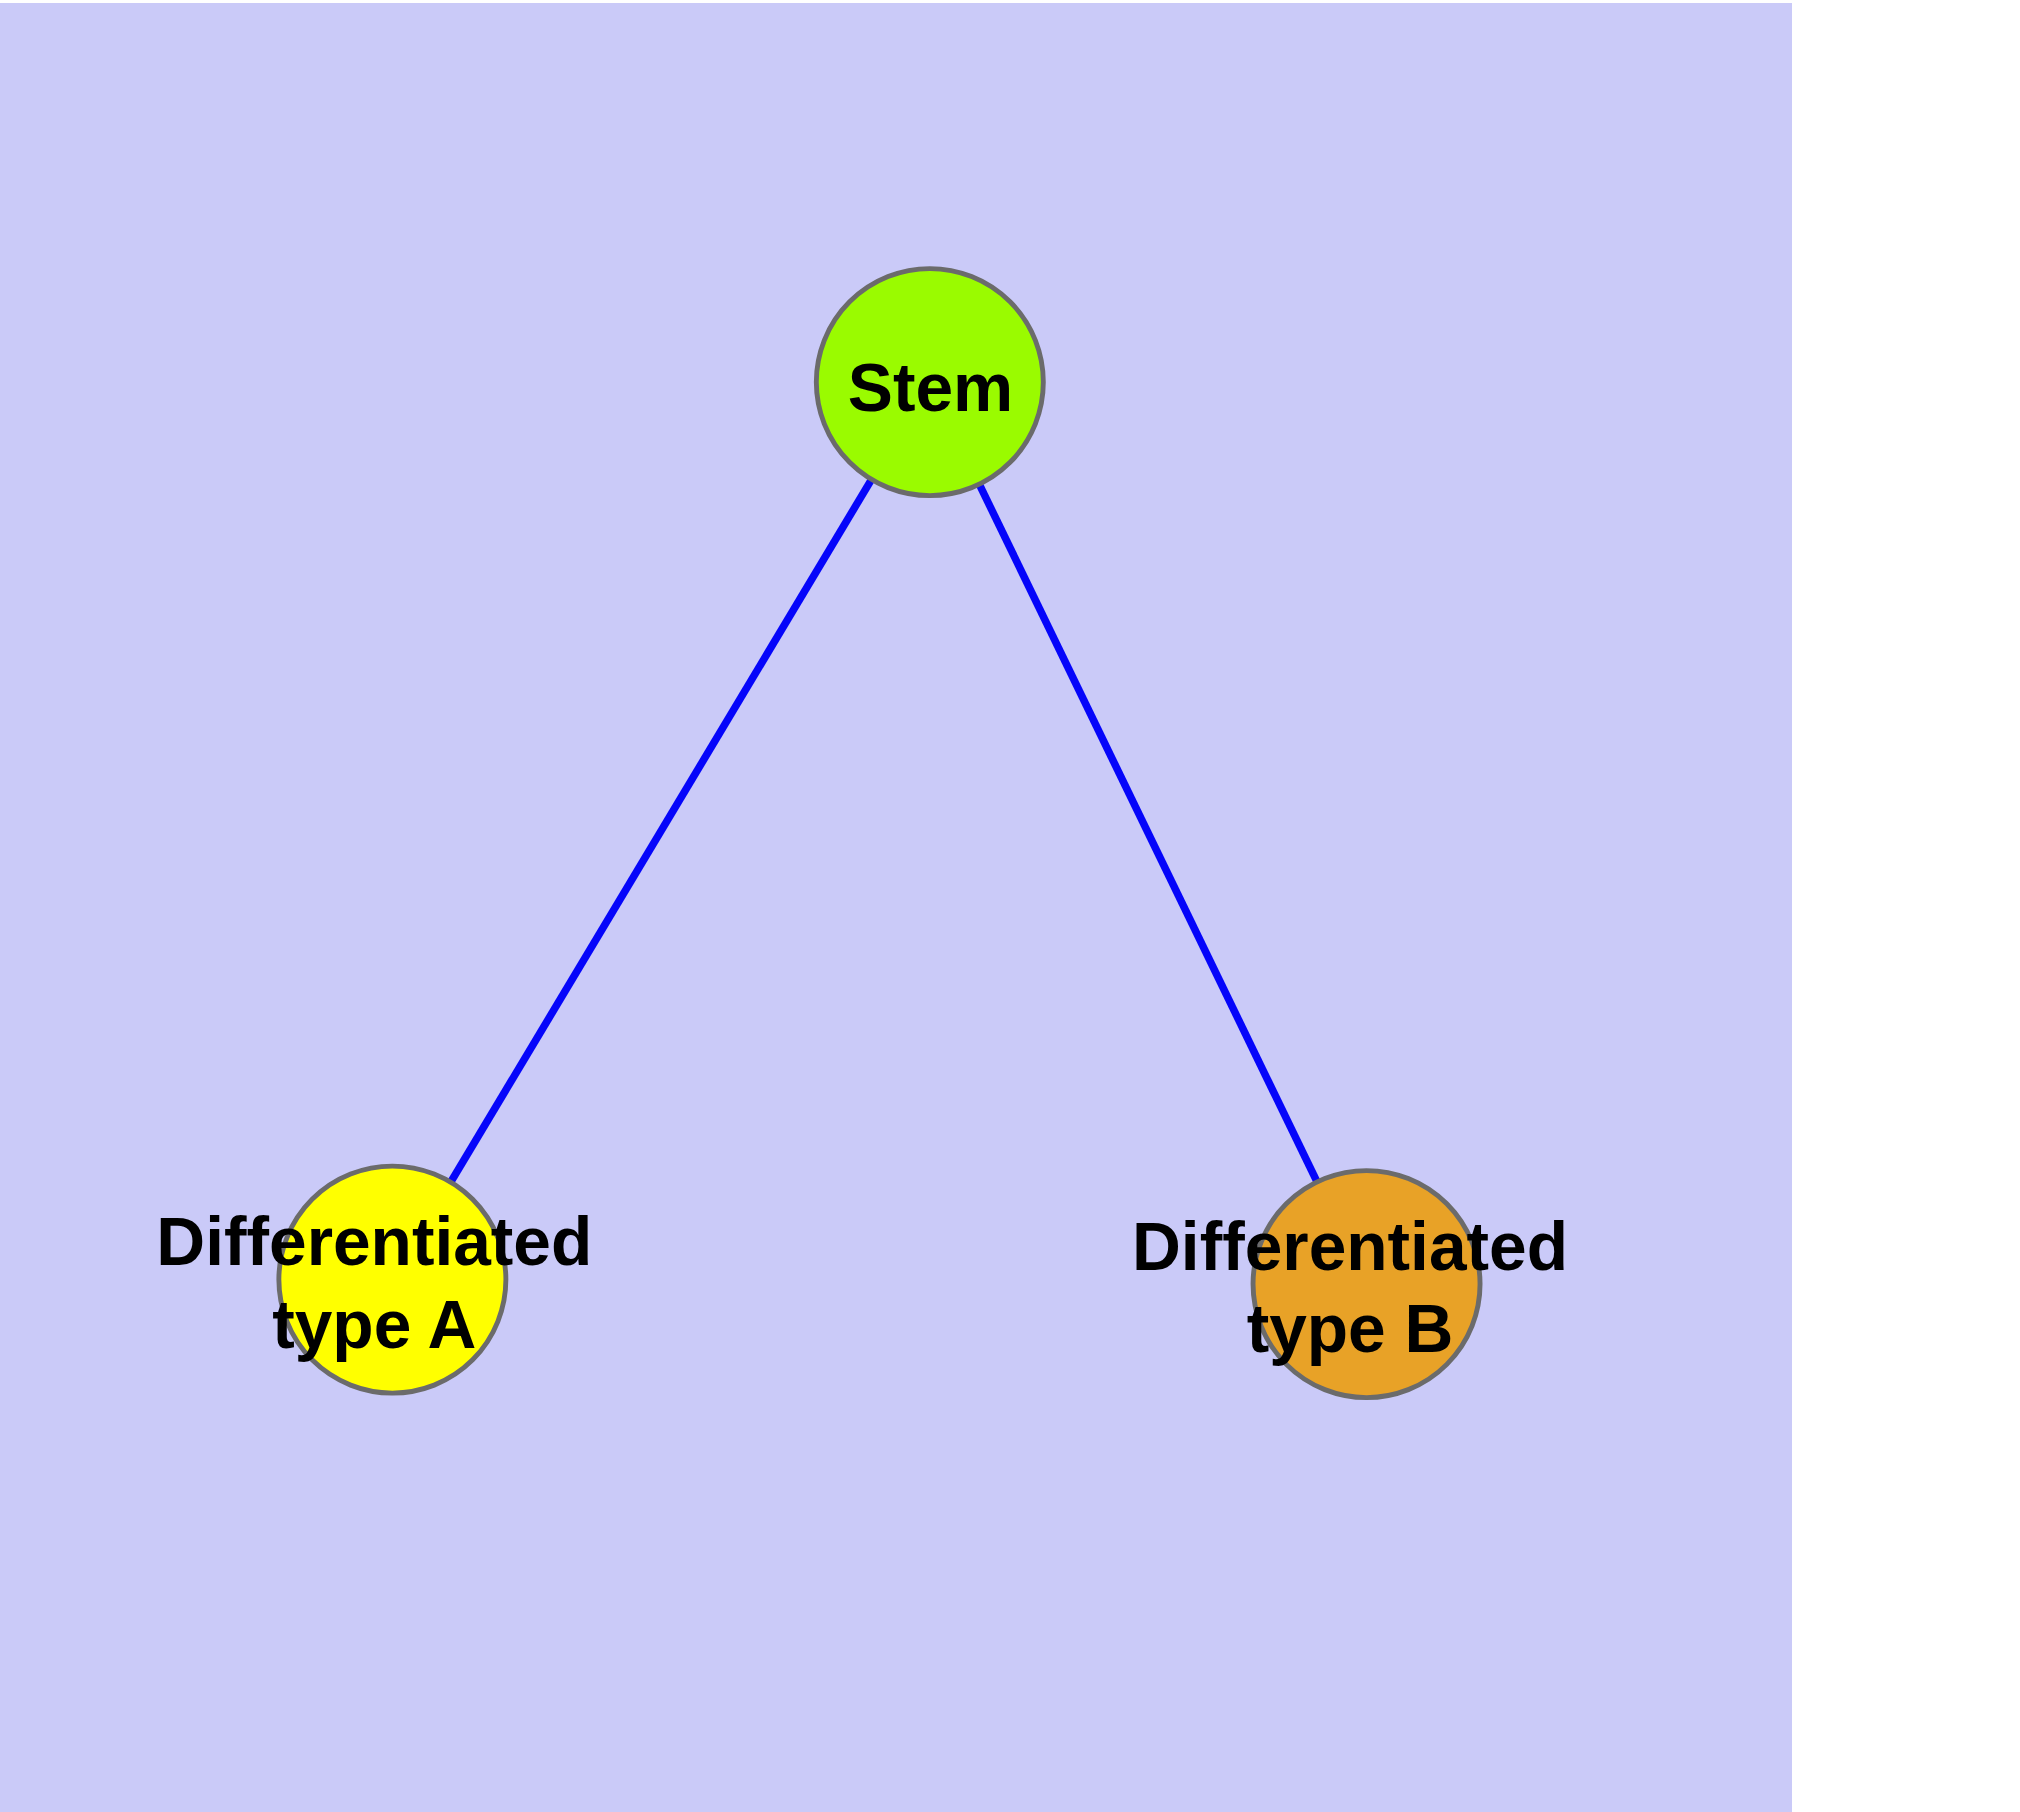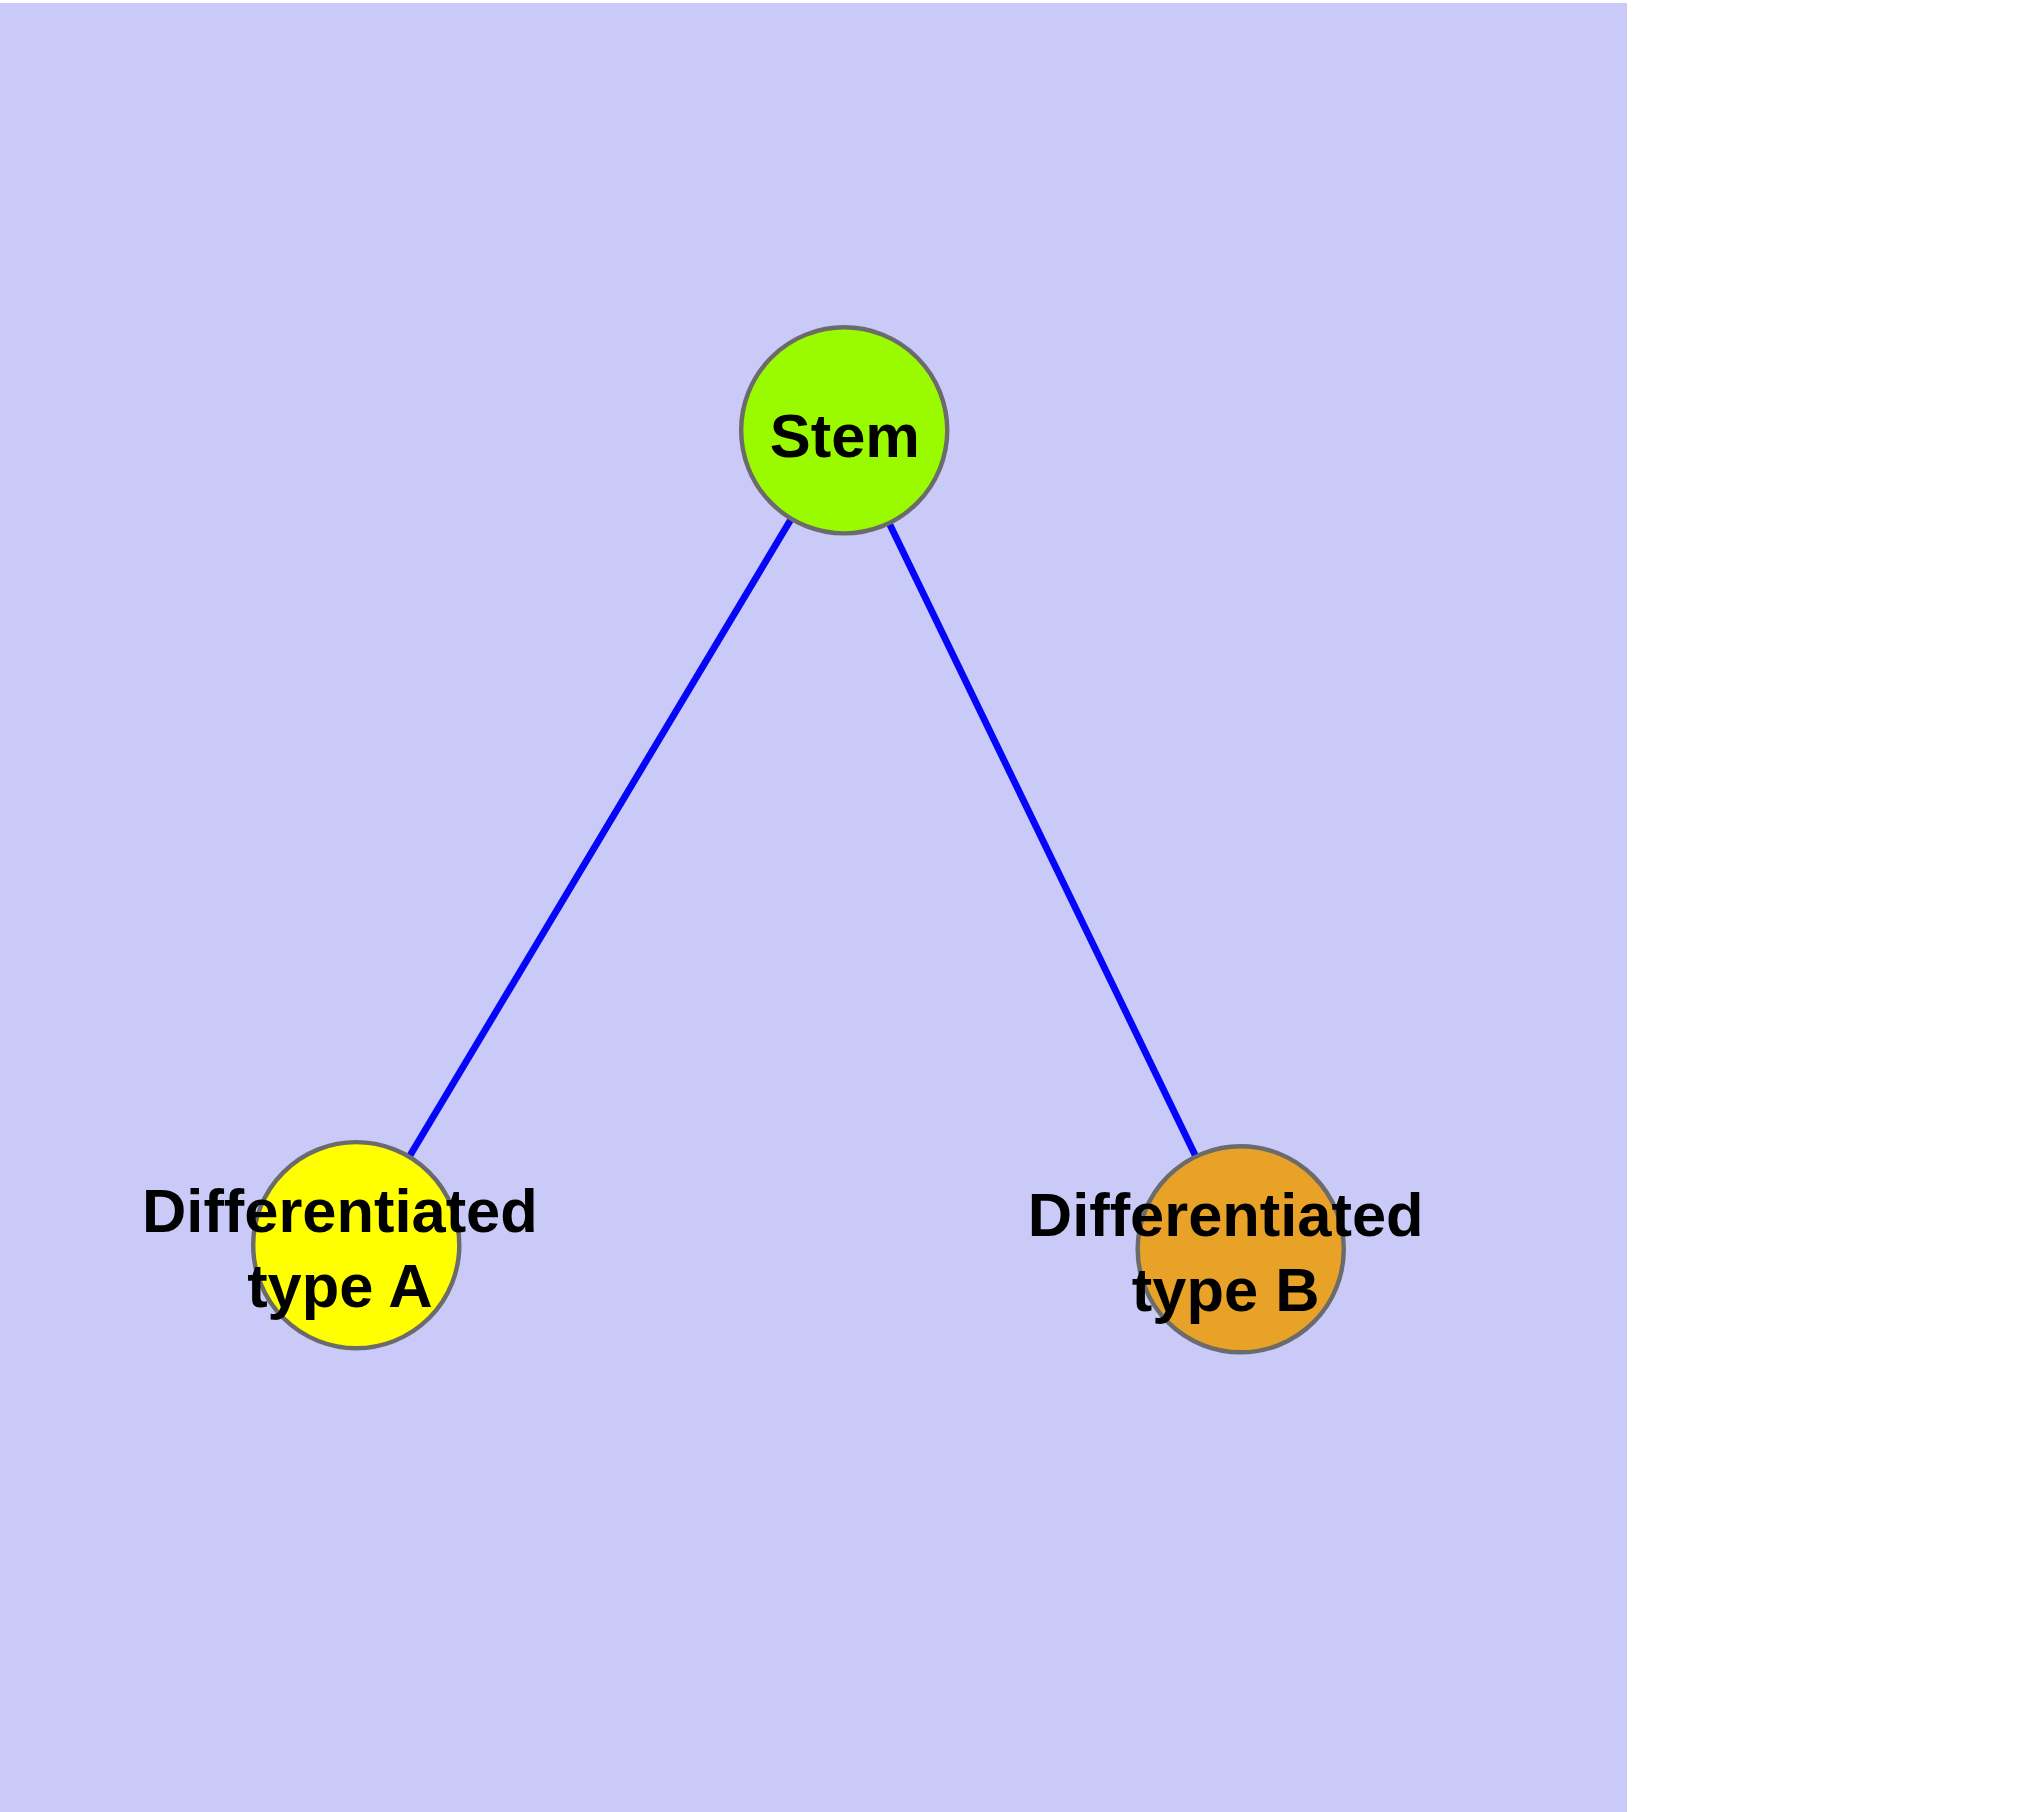--- a/index.html
+++ b/index.html
@@ -2,21 +2,21 @@
 <html style="font-size:13.6px"><head>
 <meta charset="utf-8">
 <style>
   html, body {
     margin: 0;
     padding: 0;
     background: #ffffff;
   }
   .canvas {
     position: relative;
-    width: 1627px;
+    width: 1792px;
     height: 1812px;
     overflow: hidden;
   }
   .top-strip {
     position: absolute;
     left: 0;
     top: 0;
     width: 100%;
     height: 3.4px;
     z-index: 2;

